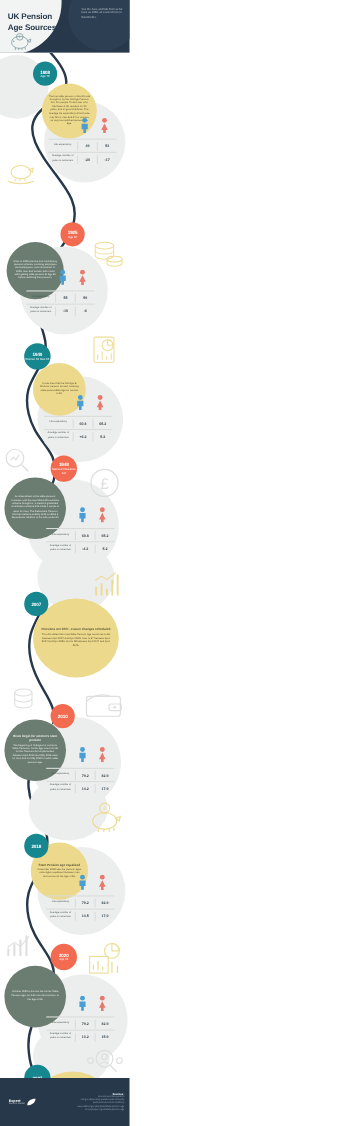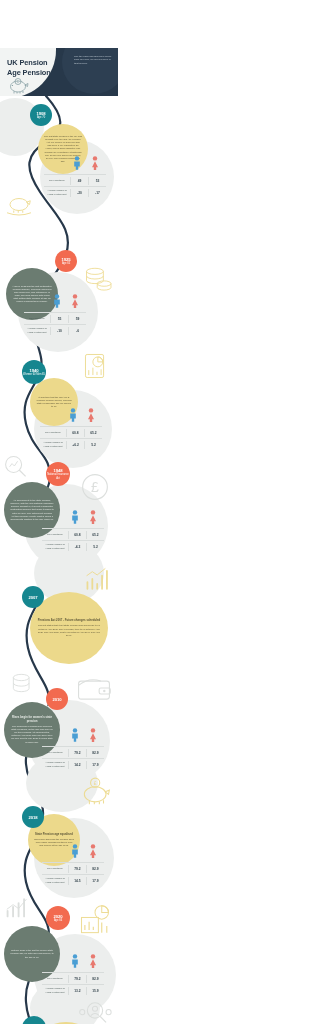--- a/index.html
+++ b/index.html
@@ -16,21 +16,20 @@
     background: #ffffff;
   }
 
   
   .header {
     position: relative;
     width: 118px;
     height: 48px;
     background: #27384a;
     overflow: hidden;
-    margin-top: 48px;
   }
   .header-blob {
     position: absolute;
     left: -16px;
     top: -22px;
     width: 72px;
     height: 72px;
     background: #f2f4f3;
     border-radius: 0 0 48px 0;
   }
@@ -245,21 +244,21 @@
 <body>
 
 <div class="page">
 
   <div class="header">
     <div class="header-blob"></div>
     <div class="header-note-circle"></div>
 
     <div class="header-title">
       <span>UK Pension</span><br>
-      <span>Age Pension</span>
+      <span>Age Sources</span>
     </div>
 
     <div class="header-note">See the rises and falls from as far back as 1908, all covered here in this timeline.</div>
 
     <svg class="header-piggy" viewBox="0 0 52 32">
       <ellipse cx="24" cy="17" rx="15" ry="11" fill="none" stroke="#6f8c92" stroke-width="1.4"></ellipse>
       <circle cx="24" cy="7" r="6" fill="none" stroke="#6f8c92" stroke-width="1.4"></circle>
       <text x="24" y="9.5" font-size="6" fill="#6f8c92" text-anchor="middle" font-family="Liberation Sans, sans-serif">£</text>
       <path d="M38 14 l6 -3 l-1 6 z" fill="none" stroke="#6f8c92" stroke-width="1.4"></path>
       <path d="M16 27 v4 M22 28 v3 M28 28 v3 M34 26 v4" stroke="#6f8c92" stroke-width="1.4" fill="none"></path>

